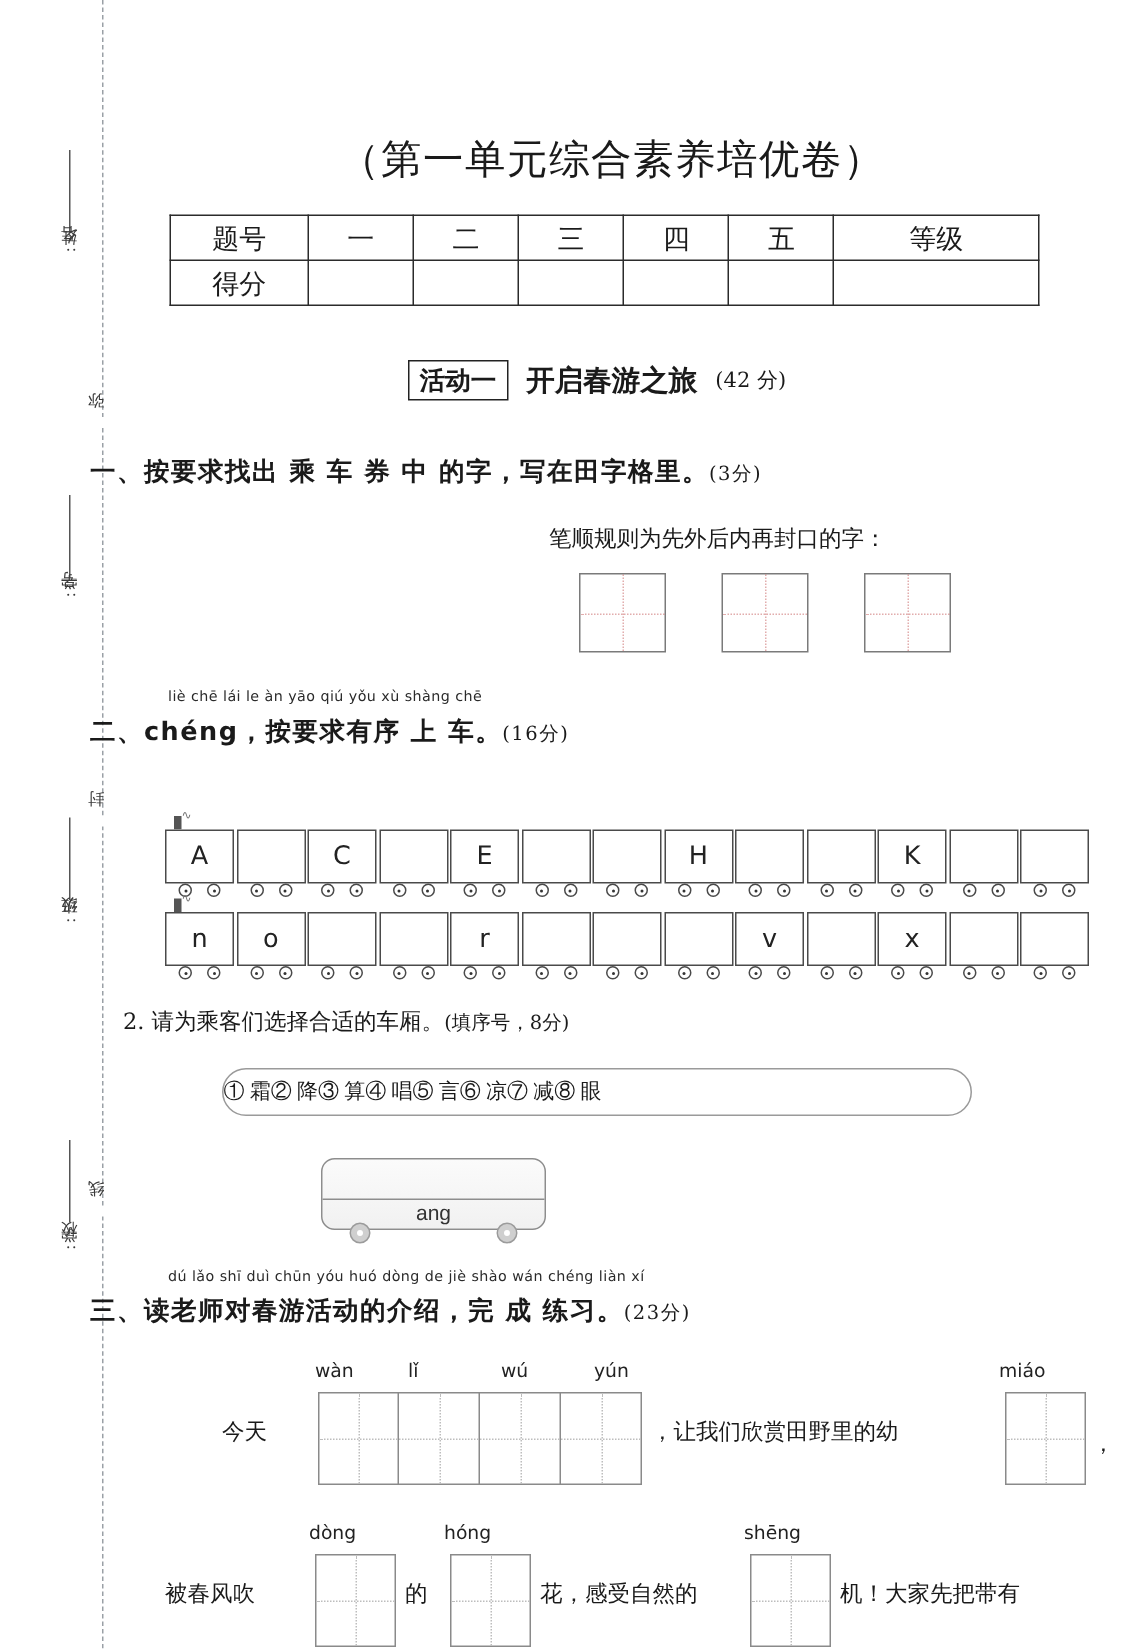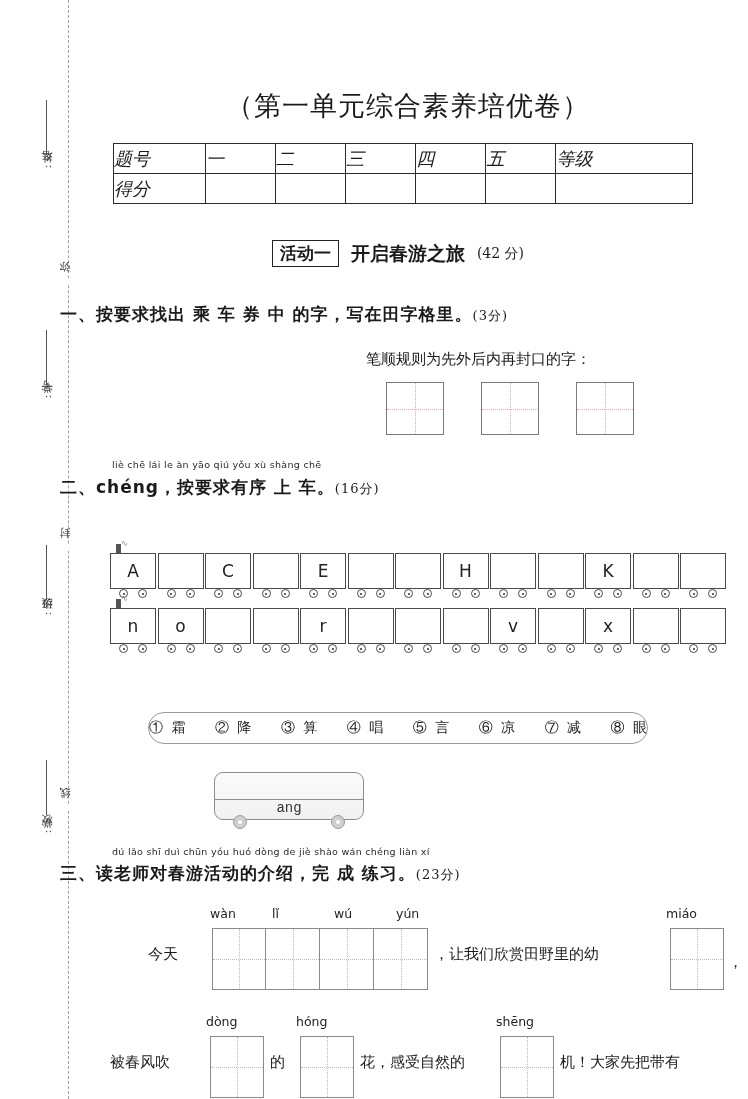--- a/index.html
+++ b/index.html
@@ -47,23 +47,22 @@
     font-family: "DejaVu Serif", serif;
   }
 
   
   .score-table {
     position: absolute; left: 113px; top: 143px;
     border-collapse: collapse; width: 580px;
   }
   .score-table td {
     border: 1px solid #2b2b2b;
-    height: 30px; text-align: left; font-size: 18px;
+    height: 30px; text-align: center; font-size: 18px;
     font-family: "DejaVu Serif", serif;
-    font-style: italic;
   }
   .score-table td.lead { width: 92px; }
 
   
   .activity-row {
     position: absolute; left: 88px; top: 240px; width: 620px;
     text-align: center;
   }
   .activity-tag {
     display: inline-block; border: 1px solid #222; padding: 1px 7px;
@@ -156,35 +155,35 @@
   .wheel::after{ content:""; position:absolute; left:2.6px; top:2.6px; width:2px; height:2px; background:#333; border-radius:50%; }
   .stack {
     position:absolute; top:-9px; left:6px; width:5px; height:9px; background:#555;
   }
   .smoke { position:absolute; top:-14px; left:11px; font-size:8px; color:#777; }
 
   
   .opt-bar {
     position:absolute; left:148px; top:712px; width:500px; height:32px;
     border:1px solid #9a9a9a; border-radius:16px;
-    display:flex; align-items:center; justify-content:space-between;
-    font-size:14px; font-family:Liberation Mono, monospace;
+    display:flex; align-items:center; justify-content:flex-start;
+    font-size:14px; font-family:Liberation Serif, serif;
   }
   .opt-item{ white-space:nowrap; }
 
   
   .bus {
     position:absolute; width:150px; height:48px;
     border:1.4px solid #8d8d8d; border-radius:9px;
     background:linear-gradient(180deg,#fbfbfb 0%,#f1f1f1 100%);
   }
   .bus-belt{ position:absolute; left:0; top:26px; width:100%; border-top:1.6px solid #8d8d8d; }
   .bus-label{
     position:absolute; left:0; top:27px; width:100%; text-align:center;
-    font-size:14px; font-family:Liberation Mono, monospace; color:#333;
+    font-size:14px; font-family:Liberation Sans, sans-serif; color:#333;
   }
   .bus-wheel{
     position:absolute; width:14px; height:14px; border-radius:50%;
     background:#cfcfcf; border:1px solid #9b9b9b; top:42px;
   }
   .bus-wheel::after{ content:""; position:absolute; left:4px; top:4px; width:4px; height:4px; border-radius:50%; background:#fff; }
   .sq { position:absolute; width:54px; height:62px; border:1px solid #8a8a8a; background:#fff; }
   .sq::before{ content:""; position:absolute; left:50%; top:0; height:100%; border-left:1px dotted #bdbdbd;}
   .sq::after { content:""; position:absolute; top:50%; left:0; width:100%; border-top:1px dotted #bdbdbd;}
   .sq-joined { border-left:0; }
@@ -340,20 +339,23 @@
       <div class="wheel" style="left: 484px;"></div>
       <div class="wheel" style="left: 503px;"></div>
       <div class="car" style="left: 522.5px;"></div>
       <div class="wheel" style="left: 531.5px;"></div>
       <div class="wheel" style="left: 550.5px;"></div>
       <div class="car" style="left: 570px;"></div>
       <div class="wheel" style="left: 579px;"></div>
       <div class="wheel" style="left: 598px;"></div>
     </div>
 
+  <div class="q-sub" style="left:82px; top:672px;">
+    <span>2. 请为乘客们选择合适的车厢。</span><span class="q-pts">(填序号，8分)</span>
+  </div>
   <div class="opt-bar" id="opt-bar">
       <span class="opt-item">① 霜</span>
       <span class="opt-item">② 降</span>
       <span class="opt-item">③ 算</span>
       <span class="opt-item">④ 唱</span>
       <span class="opt-item">⑤ 言</span>
       <span class="opt-item">⑥ 凉</span>
       <span class="opt-item">⑦ 减</span>
       <span class="opt-item">⑧ 眼</span>
     </div>

